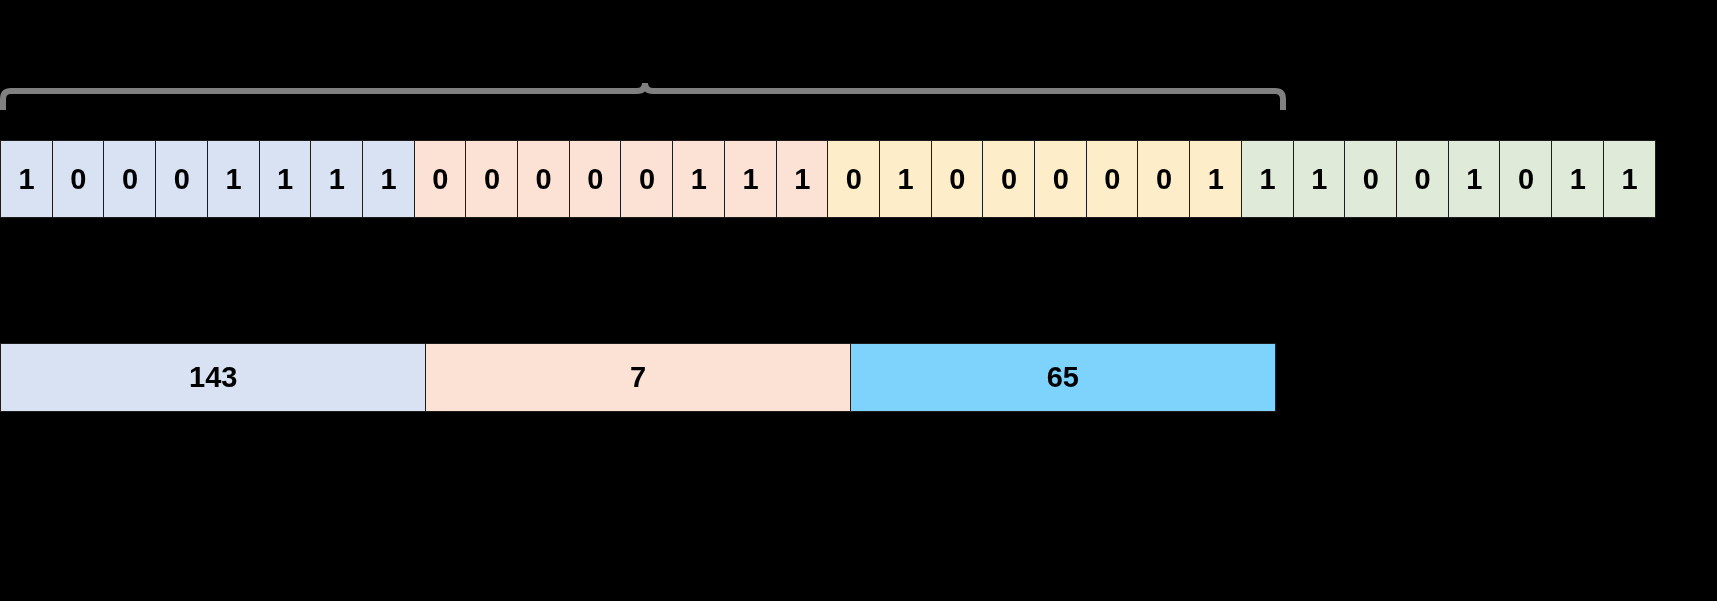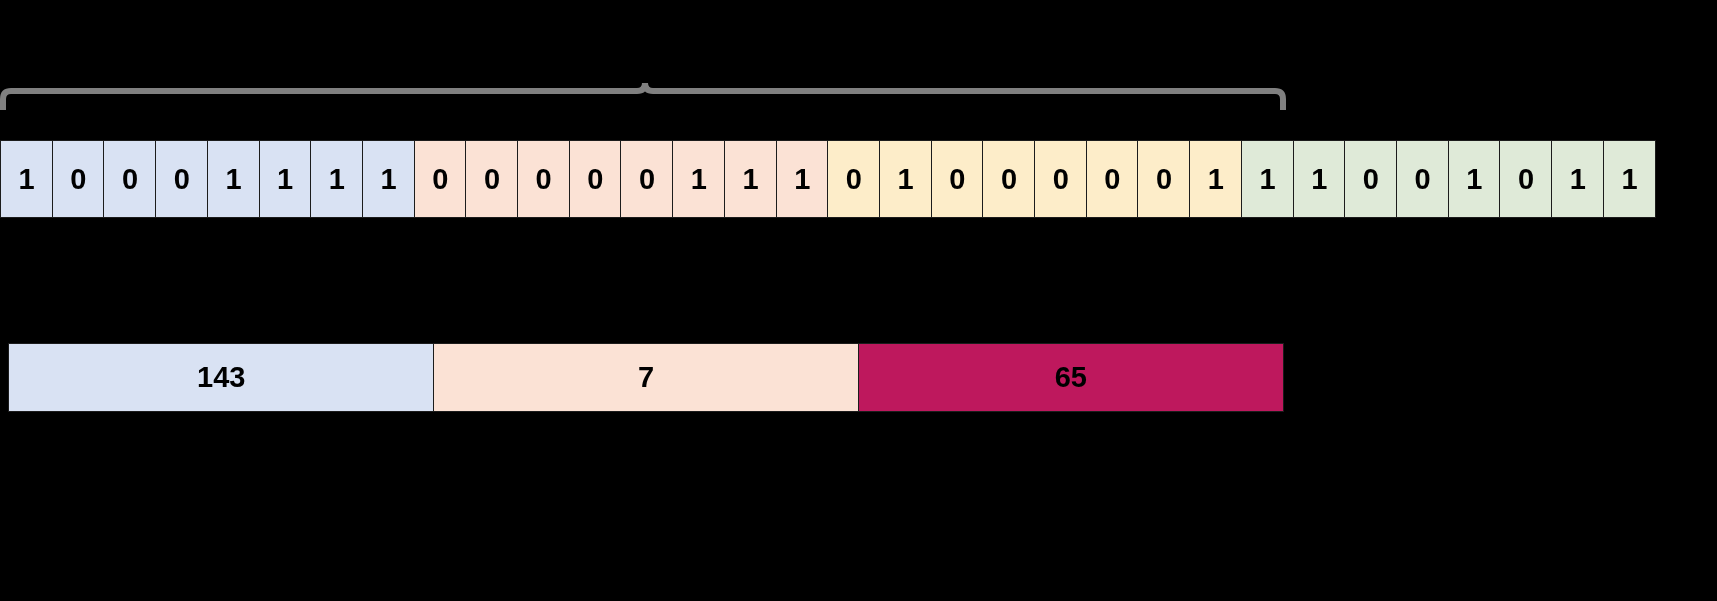--- a/index.html
+++ b/index.html
@@ -58,21 +58,21 @@
     justify-content: center;
     font-size: 29px;
     font-weight: bold;
     color: #000000;
     line-height: 1;
   }
 
   
   .value-row {
     position: absolute;
-    left: 8px;
+    left: 0px;
     top: 343px;
     height: 69px;
     display: flex;
     align-items: flex-start;
   }
   .value-cell {
     height: 69px;
     box-sizing: border-box;
     border: 1.6px solid #1c1c1c;
     margin-right: -1.6px;
@@ -140,16 +140,16 @@
       <div class="bit-cell" style="background:#dfead8">0</div>
       <div class="bit-cell" style="background:#dfead8">1</div>
       <div class="bit-cell" style="background:#dfead8">1</div>
     </div>
 
   </div>
 
   <div class="value-row">
     <div class="value-cell" style="background:#d9e2f3; width:426.4px">143</div>
     <div class="value-cell" style="background:#fbe2d5; width:426.4px">7</div>
-    <div class="value-cell" style="background:#be185d; width:426.4px">65</div>
+    <div class="value-cell" style="background:#7dd3fc; width:426.4px">65</div>
   </div>
 
 </div>
 
 </body></html>

